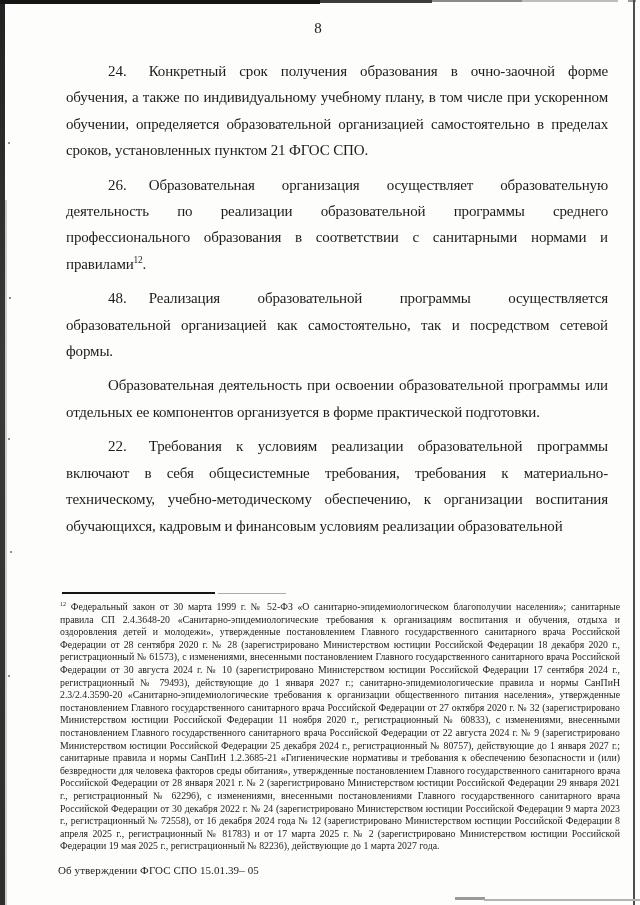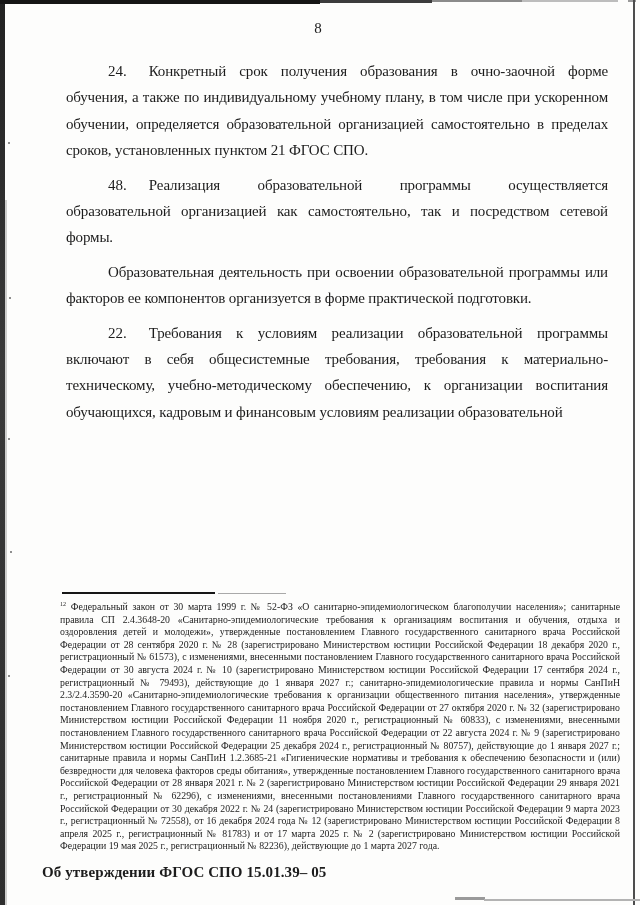--- a/index.html
+++ b/index.html
@@ -82,24 +82,23 @@
     top: 601px;
     left: 60px;
     width: 560px;
     font-size: 9.8px;
     line-height: 12.6px;
     text-align: justify;
   }
   .page-footer {
     position: absolute;
     top: 864px;
-    left: 42px;
-    font-size: 15px;
+    left: 58px;
+    font-size: 11px;
     letter-spacing: 0.1px;
-    font-weight: bold;
   }
 </style>
 </head>
 <body>
 
 <div class="page">
 
   <div class="edge-left"></div>
   <div class="edge-left-soft"></div>
   <div class="edge-top-1"></div>
@@ -113,22 +112,23 @@
   <div class="speck" style="left:8px; top:142px;"></div>
   <div class="speck" style="left:9px; top:297px;"></div>
   <div class="speck" style="left:8px; top:438px;"></div>
   <div class="speck" style="left:10px; top:551px;"></div>
   <div class="speck" style="left:8px; top:675px;"></div>
 
   <div class="page-number">8</div>
 
   <div class="body-text" id="paragraphs">
       <p><span class="pnum">24.</span><span class="num-gap"></span>Конкретный срок получения образования в очно-заочной форме обучения, а также по индивидуальному учебному плану, в том числе при ускоренном обучении, определяется образовательной организацией самостоятельно в пределах сроков, установленных пунктом 21 ФГОС СПО.</p>
+      <p><span class="pnum">26.</span><span class="num-gap"></span>Образовательная организация осуществляет образовательную деятельность по реализации образовательной программы среднего профессионального образования в соответствии с санитарными нормами и правилами<sup>12</sup>.</p>
       <p><span class="pnum">48.</span><span class="num-gap"></span>Реализация образовательной программы осуществляется образовательной организацией как самостоятельно, так и посредством сетевой формы.</p>
-      <p>Образовательная деятельность при освоении образовательной программы или факторов ее компонентов организуется в форме практической подготовки.</p>
+      <p>Образовательная деятельность при освоении образовательной программы или отдельных ее компонентов организуется в форме практической подготовки.</p>
       <p><span class="pnum">22.</span><span class="num-gap"></span>Требования к условиям реализации образовательной программы включают в себя общесистемные требования, требования к материально-техническому, учебно-методическому обеспечению, к организации воспитания обучающихся, кадровым и финансовым условиям реализации образовательной</p>
     </div>
 
   <div class="footnote-rule"></div>
   <div class="footnote-rule-light"></div>
   <div class="footnote">
     <sup>12</sup>
     <span>Федеральный закон от 30 марта 1999 г. № 52-ФЗ «О санитарно-эпидемиологическом благополучии населения»; санитарные правила СП 2.4.3648-20 «Санитарно-эпидемиологические требования к организациям воспитания и обучения, отдыха и оздоровления детей и молодежи», утвержденные постановлением Главного государственного санитарного врача Российской Федерации от 28 сентября 2020 г. № 28 (зарегистрировано Министерством юстиции Российской Федерации 18 декабря 2020 г., регистрационный № 61573), с изменениями, внесенными постановлением Главного государственного санитарного врача Российской Федерации от 30 августа 2024 г. № 10 (зарегистрировано Министерством юстиции Российской Федерации 17 сентября 2024 г., регистрационный № 79493), действующие до 1 января 2027 г.; санитарно-эпидемиологические правила и нормы СанПиН 2.3/2.4.3590-20 «Санитарно-эпидемиологические требования к организации общественного питания населения», утвержденные постановлением Главного государственного санитарного врача Российской Федерации от 27 октября 2020 г. № 32 (зарегистрировано Министерством юстиции Российской Федерации 11 ноября 2020 г., регистрационный № 60833), с изменениями, внесенными постановлением Главного государственного санитарного врача Российской Федерации от 22 августа 2024 г. № 9 (зарегистрировано Министерством юстиции Российской Федерации 25 декабря 2024 г., регистрационный № 80757), действующие до 1 января 2027 г.; санитарные правила и нормы СанПиН 1.2.3685-21 «Гигиенические нормативы и требования к обеспечению безопасности и (или) безвредности для человека факторов среды обитания», утвержденные постановлением Главного государственного санитарного врача Российской Федерации от 28 января 2021 г. № 2 (зарегистрировано Министерством юстиции Российской Федерации 29 января 2021 г., регистрационный № 62296), с изменениями, внесенными постановлениями Главного государственного санитарного врача Российской Федерации от 30 декабря 2022 г. № 24 (зарегистрировано Министерством юстиции Российской Федерации 9 марта 2023 г., регистрационный № 72558), от 16 декабря 2024 года № 12 (зарегистрировано Министерством юстиции Российской Федерации 8 апреля 2025 г., регистрационный № 81783) и от 17 марта 2025 г. № 2 (зарегистрировано Министерством юстиции Российской Федерации 19 мая 2025 г., регистрационный № 82236), действующие до 1 марта 2027 года.</span>
   </div>
 

